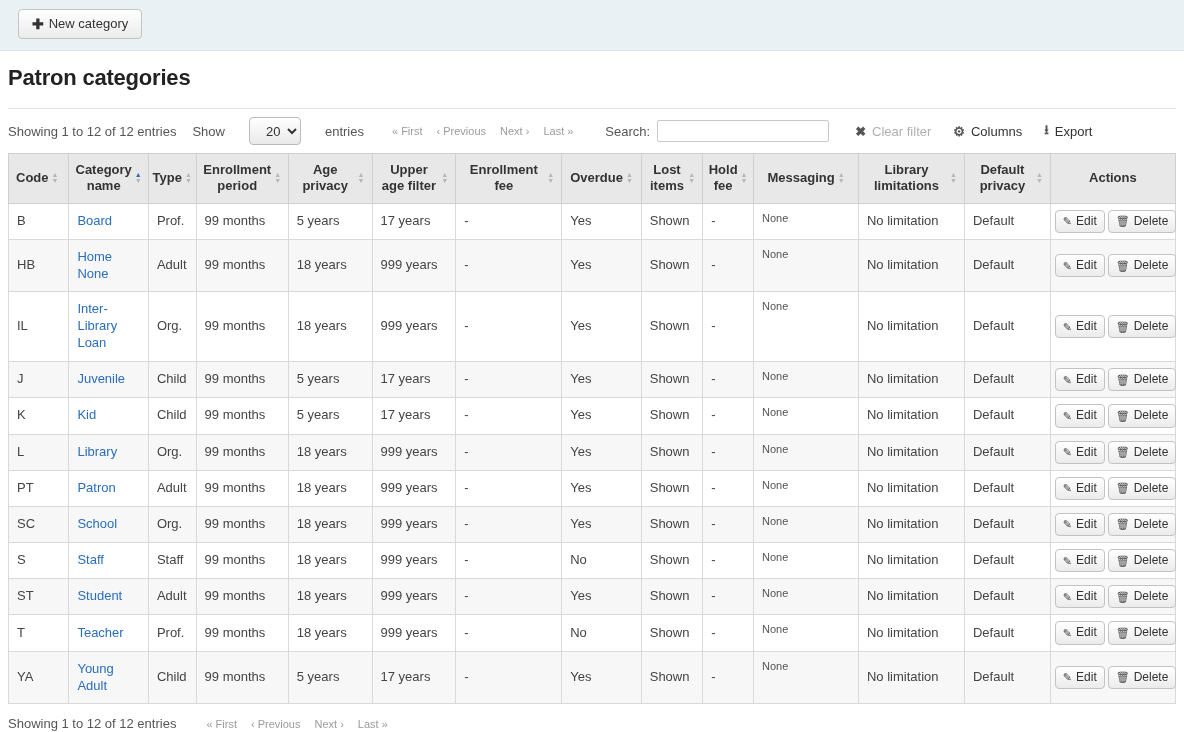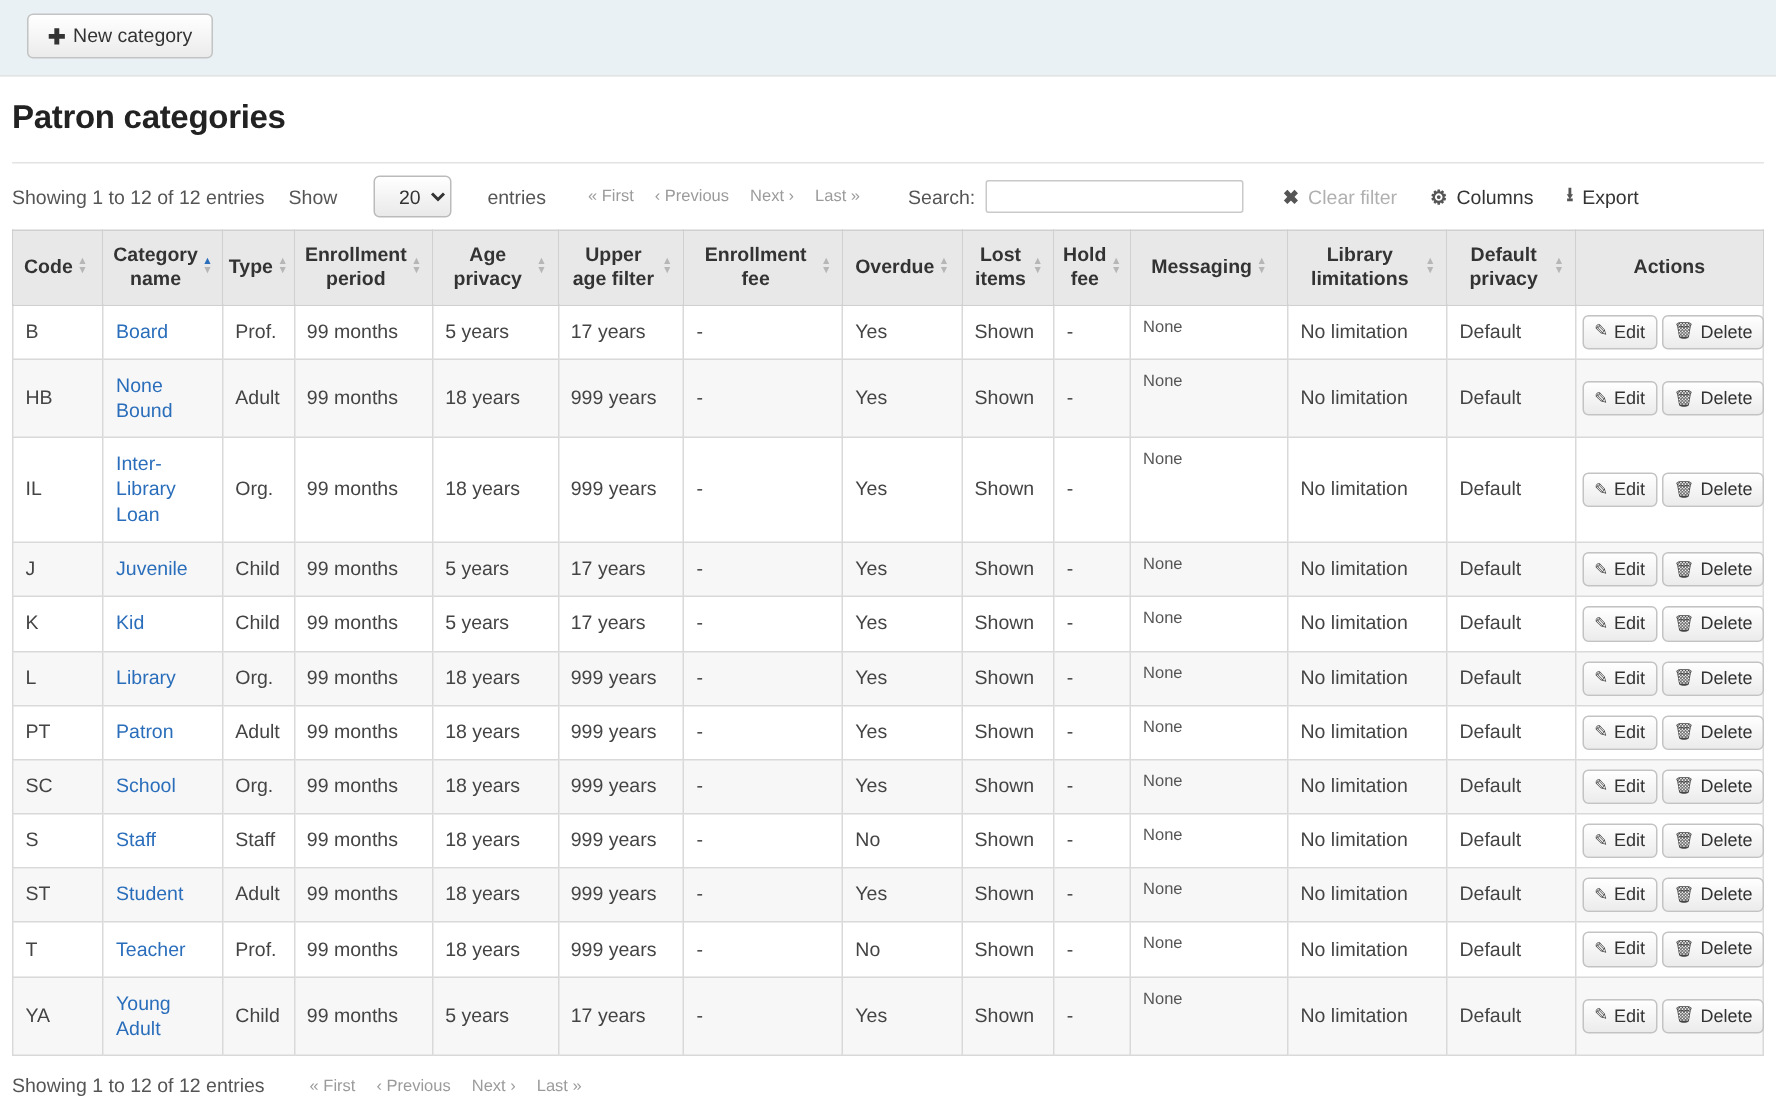--- a/index.html
+++ b/index.html
@@ -433,21 +433,21 @@
           <td class="actions"><button class="act-btn">
               <span class="act-ico">✎</span>
               <span>Edit</span>
             </button><button class="act-btn">
               <span class="act-ico">🗑</span>
               <span>Delete</span>
             </button></td>
         </tr>
         <tr class="even">
           <td>HB</td>
-          <td class="cat"><a>None Bound</a></td>
+          <td class="cat"><a>Home None</a></td>
           <td>Adult</td>
           <td>99 months</td>
           <td>18 years</td>
           <td>999 years</td>
           <td>-</td>
           <td>Yes</td>
           <td>Shown</td>
           <td>-</td>
           <td class="msg">None</td>
           <td>No limitation</td>

